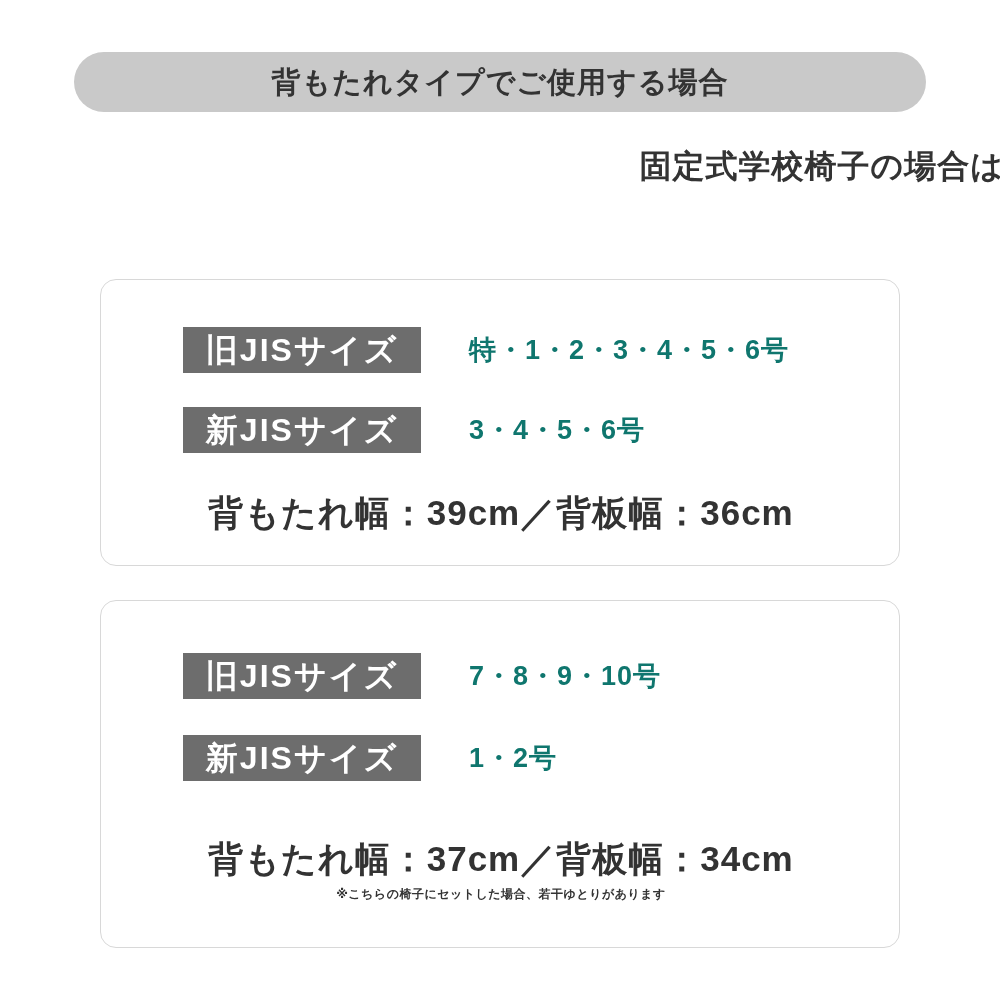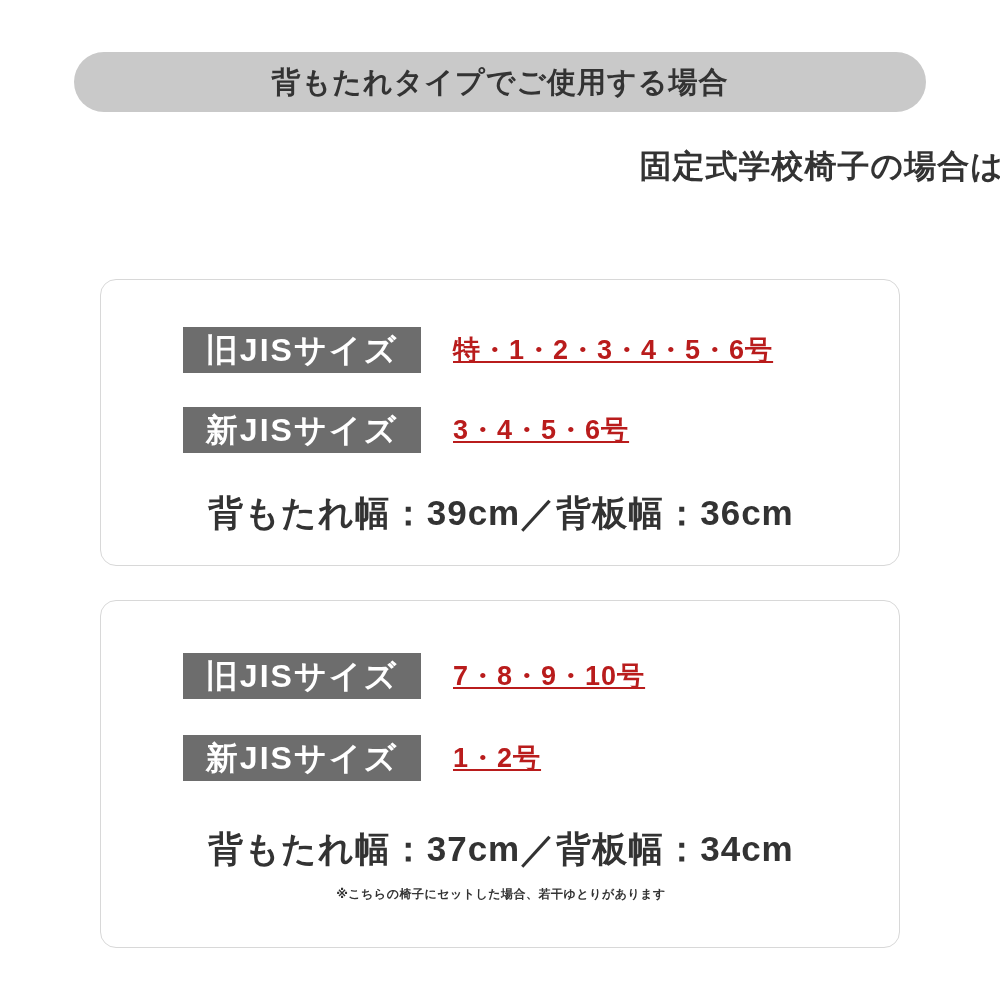--- a/index.html
+++ b/index.html
@@ -88,26 +88,25 @@
     height: 46px;
     display: flex;
     align-items: center;
     justify-content: center;
     box-sizing: border-box;
     line-height: 1;
   }
   .row-value {
     font-size: 27px;
     font-weight: bold;
-    color: #b91c1c;
-    margin-left: 32px;
+    color: #0f766e;
+    margin-left: 48px;
     letter-spacing: 1px;
     line-height: 1;
     white-space: nowrap;
-    text-decoration: underline;
   }
 
   .width-note {
     position: absolute;
     left: 0;
     width: 800px;
     text-align: center;
     font-size: 35px;
     font-weight: bold;
     color: #333333;
@@ -127,21 +126,21 @@
   }
 
   
   #card-1 .row-a { left: 82px; top: 47px; }
   #card-1 .row-b { left: 82px; top: 127px; }
   #card-1 .width-note { top: 215px; }
 
   
   #card-2 .row-a { left: 82px; top: 52px; }
   #card-2 .row-b { left: 82px; top: 134px; }
-  #card-2 .width-note { top: 230px; }
+  #card-2 .width-note { top: 240px; }
   #card-2 .sub-note { top: 287px; }
 </style>
 </head>
 <body>
 
 <div class="page">
 
   <div class="header-pill">
     <span class="header-pill-text">背もたれタイプでご使用する場合</span>
   </div>

